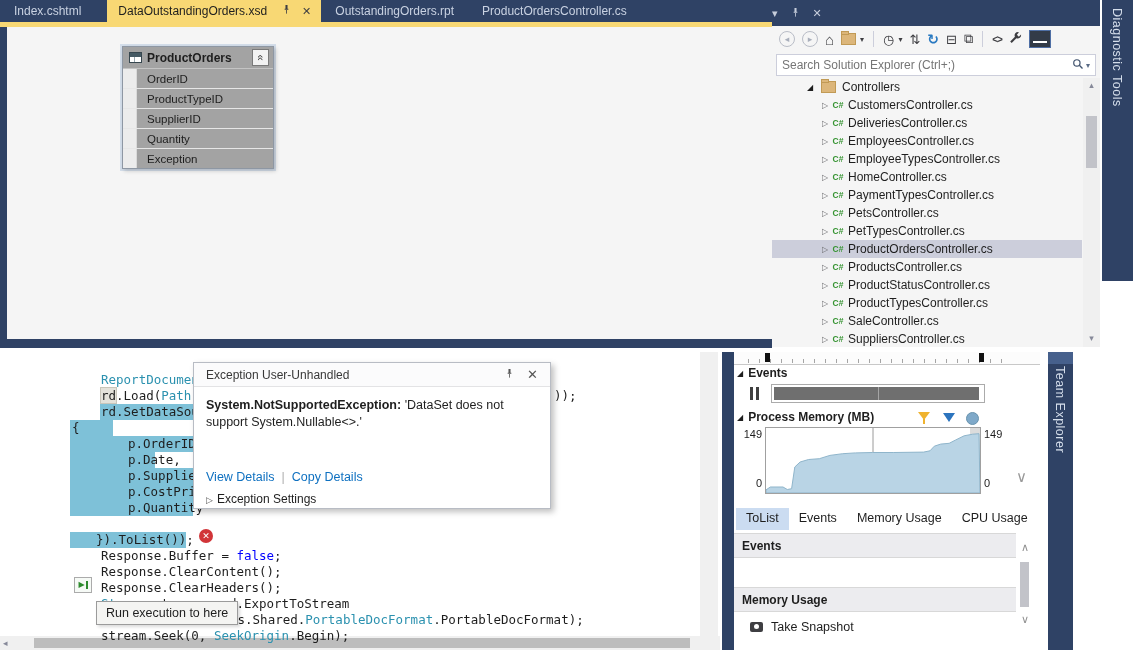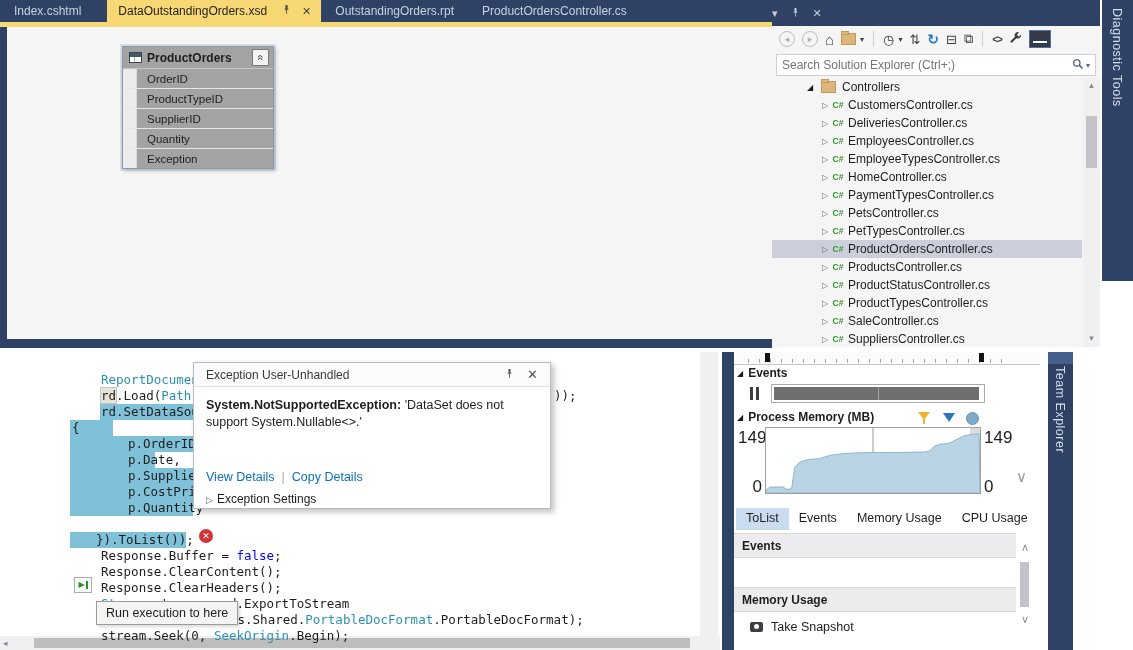--- a/index.html
+++ b/index.html
@@ -105,21 +105,21 @@
   #pause div{width:3px;height:13px;background:#3F3F3F;}
   #ev-track{left:771px;top:384px;width:214px;height:19px;border:1px solid #ABABAB;background:#fff;box-sizing:border-box;padding:2px;}
   #ev-track .fill{position:relative;width:100%;height:100%;background:#6F6F6F;}
   #ev-track .div{position:absolute;left:104px;top:0;width:1px;height:100%;background:#A5A5A5;}
   #ev-track .endw{position:absolute;right:0;top:0;width:3px;height:100%;background:#fff;}
   .funnel{left:918px;top:412px;width:0;height:0;border-left:6px solid transparent;border-right:6px solid transparent;border-top:8px solid #EFB32F;}
   .funnel-stem{left:923px;top:419px;width:2px;height:5px;background:#EFB32F;}
   .btri{left:943px;top:413px;width:0;height:0;border-left:6px solid transparent;border-right:6px solid transparent;border-top:9px solid #2C74BE;}
   .bcirc{left:966px;top:412px;width:11px;height:11px;border-radius:50%;background:#7FA9C9;border:1px solid #6893AE;}
   #mem-chart{left:765px;top:427px;width:214px;height:65px;border:1px solid #A0A0A0;background:#fff;box-sizing:content-box;}
-  .axis-lab{position:absolute;font-size:17px;color:#1E1E1E;}
+  .axis-lab{position:absolute;font-size:11px;color:#1E1E1E;}
   #diag-chevron{left:1016px;top:468px;font-size:15px;color:#999;}
   #diag-tabs{left:736px;top:508px;height:22px;display:flex;font-size:12.5px;color:#1E1E1E;}
   .dtab{padding:3px 10px 0 10px;height:19px;}
   .dtab.active{background:#CBDCF1;}
   .list-hdr{position:absolute;left:734px;width:282px;height:25px;background:#ECECEF;border-top:1px solid #D8D8D8;border-bottom:1px solid #D8D8D8;
             font-size:12px;font-weight:bold;color:#1E1E1E;line-height:25px;padding-left:8px;box-sizing:border-box;}
   .list-row{position:absolute;left:734px;width:282px;height:29px;background:#fff;display:flex;align-items:center;font-size:12.5px;color:#1E1E1E;}
   .linkdots{margin-left:16px;margin-right:8px;color:#777;font-size:9px;letter-spacing:-1px;}
   .cam{margin-left:16px;margin-right:8px;width:13px;height:10px;background:#3E3E42;border-radius:2px;position:relative;}
   .cam:before{content:"";position:absolute;left:4px;top:2.5px;width:5px;height:5px;border-radius:50%;background:#fff;}

